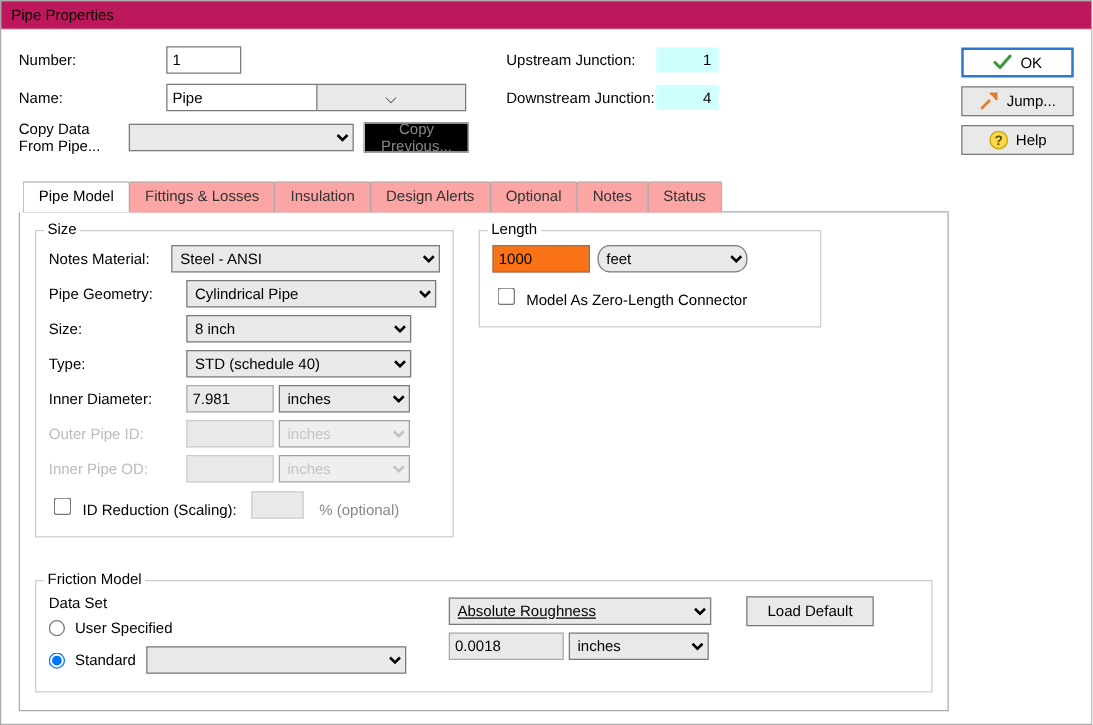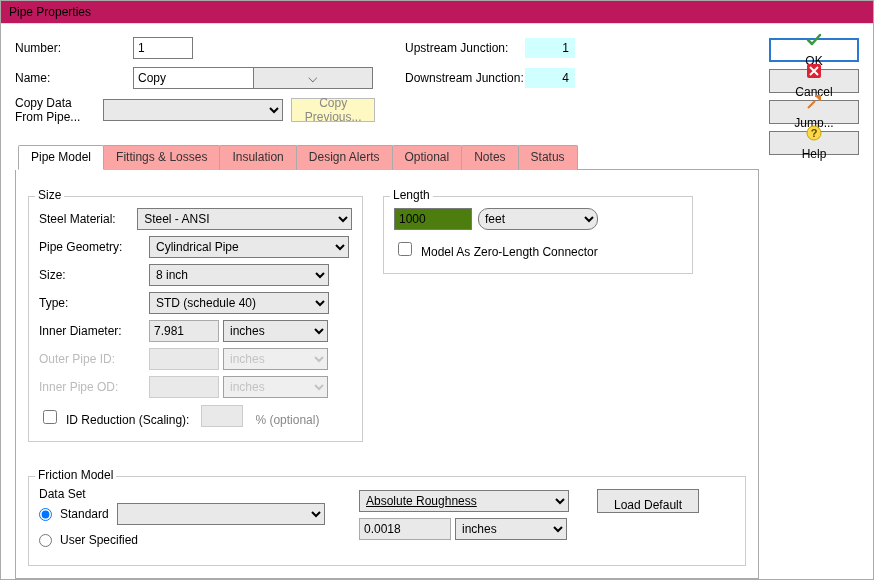--- a/index.html
+++ b/index.html
@@ -80,23 +80,22 @@
   .btn {
     border: 1px solid #7a7a7a;
     background: #e9e9e9;
     height: 24px;
     display: flex;
     align-items: center;
     justify-content: center;
     gap: 6px;
     font: inherit;
     cursor: default;
-    flex-direction: column;
-  }
-  .btn.disabled { color:#888; border-color:#bbb; background:#fef9c3;}
+  }
+  .btn.disabled { color:#888; border-color:#bbb; background:#000000;}
   .btn .icon { width:16px; height:16px; display:flex; align-items:center; justify-content:center; }
   .btn-ok { border:2px solid #2a78d0; background:#fff; }
   .icon svg { width:16px; height:16px; }
 
   
   .tabs { display:flex; border-bottom:1px solid #aaa; margin-left:3px;}
   .tab {
     border:1px solid #aaa;
     border-bottom:none;
     background:#fca5a5;
@@ -121,33 +120,33 @@
     padding:10px 12px 12px 12px;
     flex:1;
     position:relative;
   }
 
   
   .group {
     border:1px solid #ccc;
     padding:10px 10px 10px 10px;
     position:relative;
-    margin-top:16px;
+    margin-top:4px;
   }
   .group > .legend {
     position:absolute;
     top:-9px; left:6px;
     background:#fff;
     padding:0 3px;
     color:#000;
     font-size:12px;
   }
   .panel-flex { display:flex; gap:20px; }
   .size-group { width:335px; }
-  .length-group { width:310px; }
+  .length-group { width:274px; }
   .friction-group { margin-top:34px; padding-bottom:14px;}
   .sg-row { display:flex; align-items:center; margin-bottom:4px; min-height:24px; }
   .sg-lbl { width:110px; }
   .disabled-text { color:#bbb; }
   .unitlbl { color:#888; margin-left:6px; }
   .chk { display:flex; align-items:flex-end; gap:6px; }
   input[type=checkbox]{ width:14px; height:14px; }
   input[type=radio]{ margin:0 4px 0 0; }
   .friction-inner { display:flex; gap:20px; align-items:flex-start;}
   .ds-col { display:flex; flex-direction:column; gap:4px; margin-top:2px;}
@@ -166,21 +165,21 @@
 
       <div class="topform">
         <div class="tf-left">
           <div class="row">
             <span class="lbl">Number:</span>
             <input class="text" style="width: 60px;" value="1">
           </div>
           <div class="row">
             <span class="lbl">Name:</span>
             <div class="combo" style="width:240px">
-              <span>Copy</span>
+              <span>Pipe</span>
               <span class="chev">⌵</span>
             </div>
           </div>
           <div class="row">
             <span class="lbl">Copy Data From Pipe...</span>
             <select class="inset" style="width:240px"><option></option></select>
             <button class="btn disabled" style="margin-left:8px; padding:0 8px; height:24px;">
               <span>Copy Previous...</span>
             </button>
           </div>
@@ -206,21 +205,21 @@
         <div class="tab"><span>Notes</span></div>
         <div class="tab"><span>Status</span></div>
       </div>
 
       <div class="tabpanel">
         <div class="panel-flex">
 
           <div class="group size-group">
             <span class="legend">Size</span>
             <div class="sg-row">
-              <span class="sg-lbl">Steel Material:</span>
+              <span class="sg-lbl">Notes Material:</span>
               <select class="inset" style="width:240px"><option>Steel - ANSI</option></select>
             </div>
             <div class="sg-row">
               <span class="sg-lbl">Pipe Geometry:</span>
               <select class="inset" style="width:200px"><option>Cylindrical Pipe</option></select>
             </div>
             <div class="sg-row">
               <span class="sg-lbl">Size:</span>
               <select class="inset" style="width:180px"><option>8 inch</option></select>
             </div>
@@ -247,44 +246,44 @@
               <input type="checkbox" style="">
               <span>ID Reduction (Scaling):</span>
               <input class="text" style="width: 42px; background: rgb(233, 233, 233); border-color: rgb(204, 204, 204); margin-left: 6px;" disabled="">
               <span class="unitlbl">%   (optional)</span>
             </div>
           </div>
 
           <div class="group length-group" style="align-self:flex-start;">
             <span class="legend">Length</span>
             <div class="sg-row">
-              <input class="text" style="width: 78px; background: #4d7c0f;" value="1000">
+              <input class="text" style="width: 78px; background: #f97316;" value="1000">
               <select class="inset" style="width:120px;margin-left:6px;border-radius:10px;"><option>feet</option></select>
             </div>
             <div class="sg-row chk">
               <input type="checkbox" style="">
               <span>Model As Zero-Length Connector</span>
             </div>
           </div>
         </div>
 
         <div class="group friction-group">
           <span class="legend">Friction Model</span>
           <div class="friction-inner">
             <div style="width:300px;">
               <div style="margin-bottom:2px;">Data Set</div>
               <div class="ds-col">
                 <label class="radio-row">
+                  <input type="radio" name="ds" style="">
+                  <span>User Specified</span>
+                </label>
+                <label class="radio-row">
                   <input type="radio" name="ds" checked="" style="">
                   <span>Standard</span>
                   <select class="inset" style="width:208px;margin-left:4px;"><option></option></select>
-                </label>
-                <label class="radio-row">
-                  <input type="radio" name="ds" style="">
-                  <span>User Specified</span>
                 </label>
               </div>
             </div>
             <div style="padding-top:2px;">
               <div class="sg-row">
                 <select class="inset" style="width:210px;text-decoration:underline;"><option>Absolute Roughness</option></select>
                 <button class="btn" style="margin-left:28px; padding:0 16px;justify-content:flex-end;">
                   <span>Load Default</span>
                 </button>
               </div>
@@ -299,29 +298,20 @@
     </div>
 
     <div class="side-col">
       <button class="btn btn-ok">
         <span class="icon">
           <svg viewBox="0 0 16 16">
               <path d="M2 8 L6 12 L14 3" stroke="#3a9a3a" stroke-width="2.5" fill="none" stroke-linecap="round" stroke-linejoin="round"></path>
             </svg>
         </span>
         <span>OK</span>
-      </button>
-      <button class="btn">
-        <span class="icon">
-          <svg viewBox="0 0 16 16">
-              <rect x="1" y="1" width="14" height="14" rx="2" fill="#d23"></rect>
-              <path d="M4 4 L12 12 M12 4 L4 12" stroke="#fff" stroke-width="2"></path>
-            </svg>
-        </span>
-        <span>Cancel</span>
       </button>
       <button class="btn">
         <span class="icon">
           <svg viewBox="0 0 16 16">
               <path d="M2 14 L9 7 M9 2 H14 V7" stroke="#e07b2a" stroke-width="2" fill="none"></path>
               <path d="M9 2 L14 2 L14 7 Z" fill="#e07b2a"></path>
             </svg>
         </span>
         <span>Jump...</span>
       </button>

